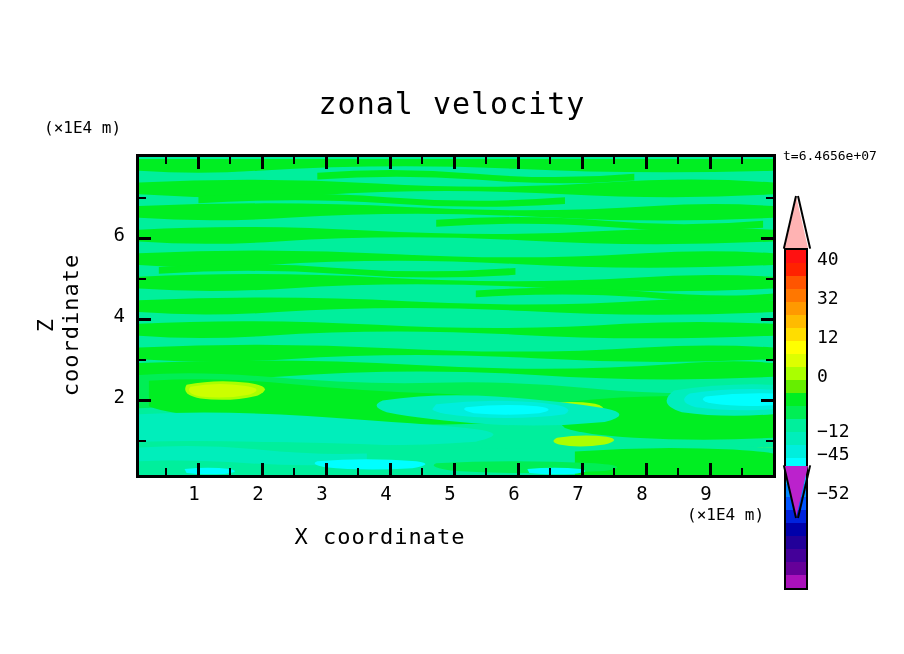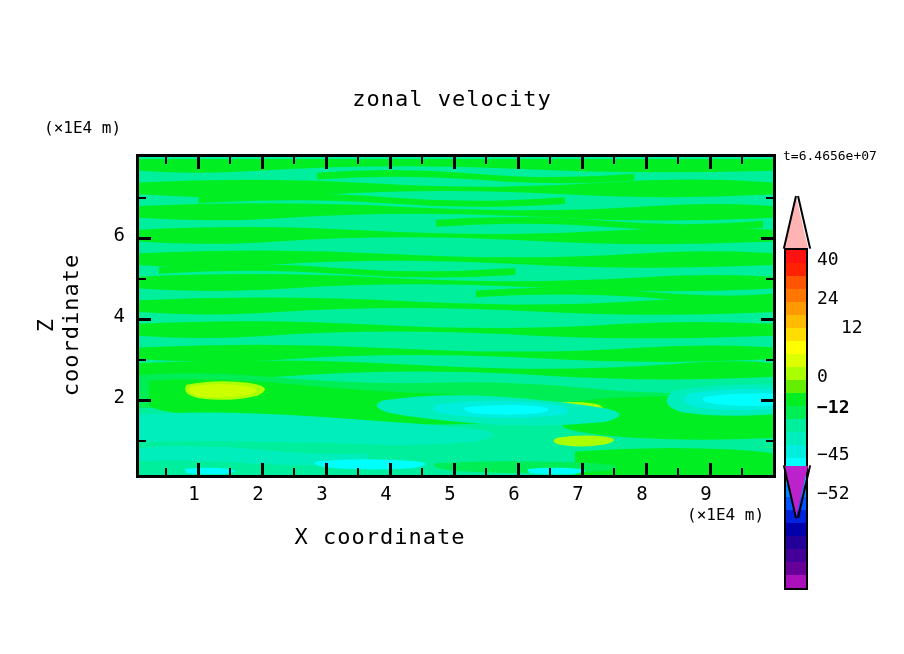--- a/index.html
+++ b/index.html
@@ -4,21 +4,21 @@
 <style>
   html,body{margin:0;padding:0;}
   body{
     width:904px;height:654px;background:#ffffff;position:relative;
     font-family:"DejaVu Sans Mono","Liberation Mono",monospace;
     color:#000000;overflow:hidden;
   }
   .abs{position:absolute;}
   #title{
     left:0;top:86px;width:904px;text-align:center;
-    font-size:22px;letter-spacing:1px;color:#000;
+    font-size:30px;letter-spacing:1px;color:#000;
   }
   #unit-top{left:44px;top:118px;font-size:16px;letter-spacing:0px;}
   #unit-bottom{left:687px;top:505px;font-size:16px;}
   #time-stamp{left:783px;top:148px;font-size:13px;}
   #xlabel{
     left:0;top:524px;width:760px;text-align:center;
     font-size:22px;letter-spacing:1px;
   }
   #ylabel{
     left:-22px;top:300px;width:160px;text-align:center;
@@ -249,18 +249,18 @@
       <div class="cb-band" style="background: rgb(102, 0, 153);"></div>
       <div class="cb-band" style="background: rgb(170, 17, 187);"></div>
     </div>
 
   <div class="cb-arrow" id="cb-arrow-bot"></div>
   <div class="cb-arrow-line" style="left:14px;bottom:0;height:54px;transform:rotate(-13deg);transform-origin:bottom center;"></div>
   <div class="cb-arrow-line" style="left:16px;bottom:0;height:54px;transform:rotate(13deg);transform-origin:bottom center;"></div>
 </div>
 
 <div class="cblabel" style="top:248px;">40</div>
-<div class="cblabel" style="top:287px;">24</div>
-<div class="cblabel" style="top:316px;margin-left:24px;">12</div>
+<div class="cblabel" style="top:287px;">32</div>
+<div class="cblabel" style="top:326px;">12</div>
 <div class="cblabel" style="top:365px;">0</div>
-<div class="cblabel" style="top:396px;font-weight:bold;">−12</div>
+<div class="cblabel" style="top:420px;">−12</div>
 <div class="cblabel" style="top:443px;">−45</div>
 <div class="cblabel" style="top:482px;">−52</div>
 
 </body></html>

